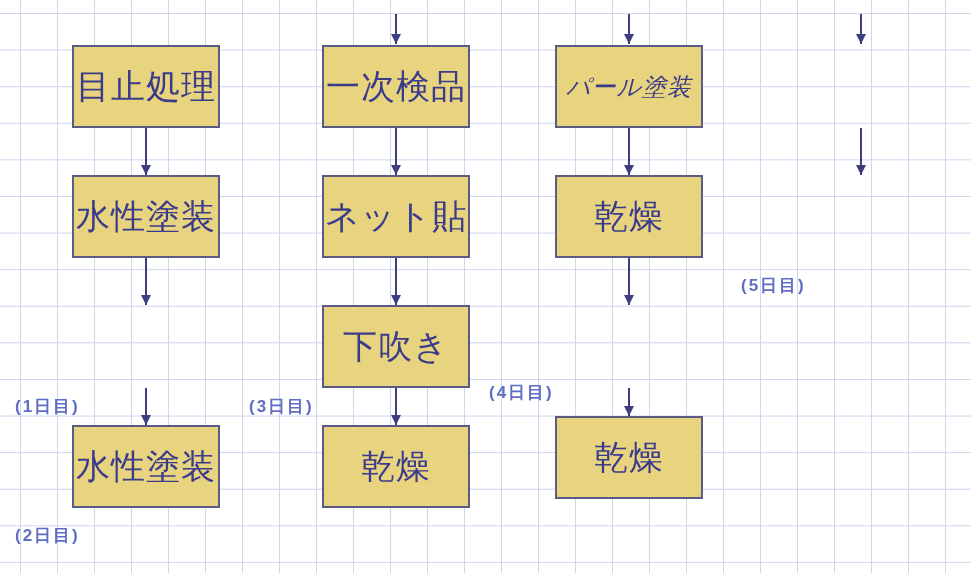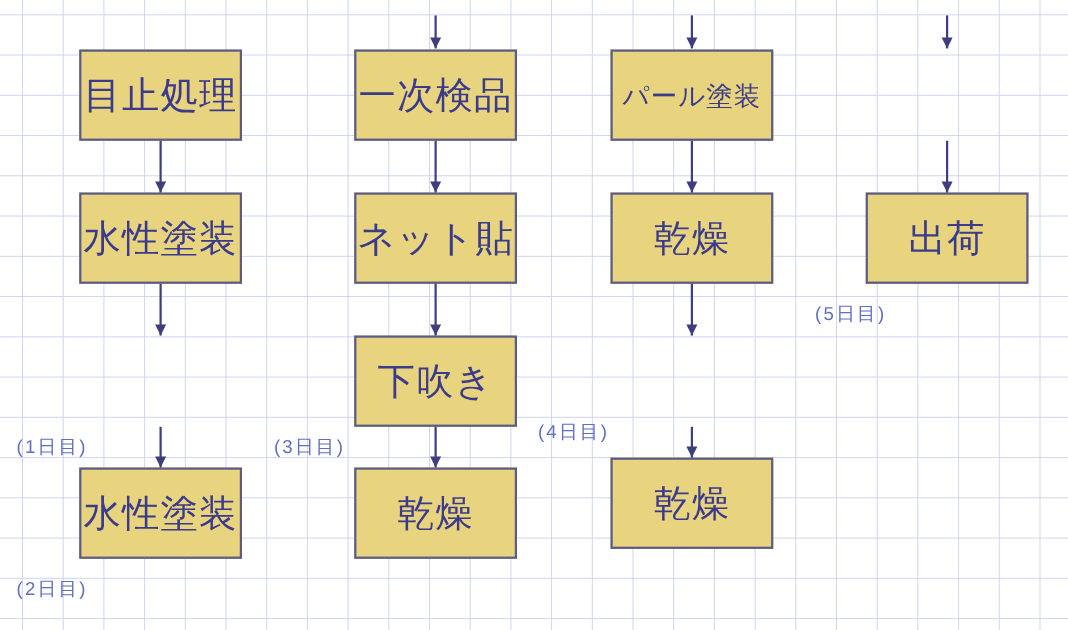--- a/index.html
+++ b/index.html
@@ -22,21 +22,21 @@
     box-sizing:border-box;
     background:var(--box-fill,#e8d37f);
     border:2px solid var(--box-border,#5b5b88);
     color:var(--box-text,#3b3b8b);
     display:flex;align-items:center;justify-content:center;
     font-size:34px;
     letter-spacing:1px;
     white-space:nowrap;
     user-select:none;
   }
-  .box.small-text{font-size:24px;}
+  .box.small-text{font-size:24px;font-style:italic;}
   .arrow{
     position:absolute;
     width:2px;
     background:var(--arrow,#3d3d80);
   }
   .arrow::after{
     content:"";
     position:absolute;
     bottom:0;left:-4px;
     width:0;height:0;
@@ -45,20 +45,21 @@
     border-top:10px solid var(--arrow,#3d3d80);
   }
   .day-label{
     position:absolute;
     color:var(--label-text,#5f6dc2);
     font-size:17px;
     line-height:1;
     letter-spacing:2px;
     white-space:nowrap;
     user-select:none;
+    font-weight:bold;
   }
 </style>
 </head>
 <body>
 
 <div class="canvas">
 
   <div class="box" style="left:72px;top:45px">目止処理</div>
   <div class="box" style="left:72px;top:175px">水性塗装</div>
   <div class="box" style="left:72px;top:425px">水性塗装</div>
@@ -77,21 +78,20 @@
 
   <div class="arrow" style="left:628px;top:14px;height:30px"></div>
   <div class="box small-text" style="left:555px;top:45px">パール塗装</div>
   <div class="box" style="left:555px;top:175px">乾燥</div>
   <div class="box" style="left:555px;top:416px">乾燥</div>
   <div class="arrow" style="left:628px;top:128px;height:47px"></div>
   <div class="arrow" style="left:628px;top:258px;height:47px"></div>
   <div class="arrow" style="left:628px;top:388px;height:28px"></div>
 
   <div class="arrow" style="left:860px;top:14px;height:30px"></div>
-  <div class="box" style="left:787px;top:175px">出荷</div>
   <div class="arrow" style="left:860px;top:128px;height:47px"></div>
 
   <div class="day-label" style="left:15px;top:398px">(1日目)</div>
   <div class="day-label" style="left:15px;top:527px">(2日目)</div>
   <div class="day-label" style="left:249px;top:398px">(3日目)</div>
   <div class="day-label" style="left:489px;top:384px">(4日目)</div>
   <div class="day-label" style="left:741px;top:277px">(5日目)</div>
 
 </div>
 

